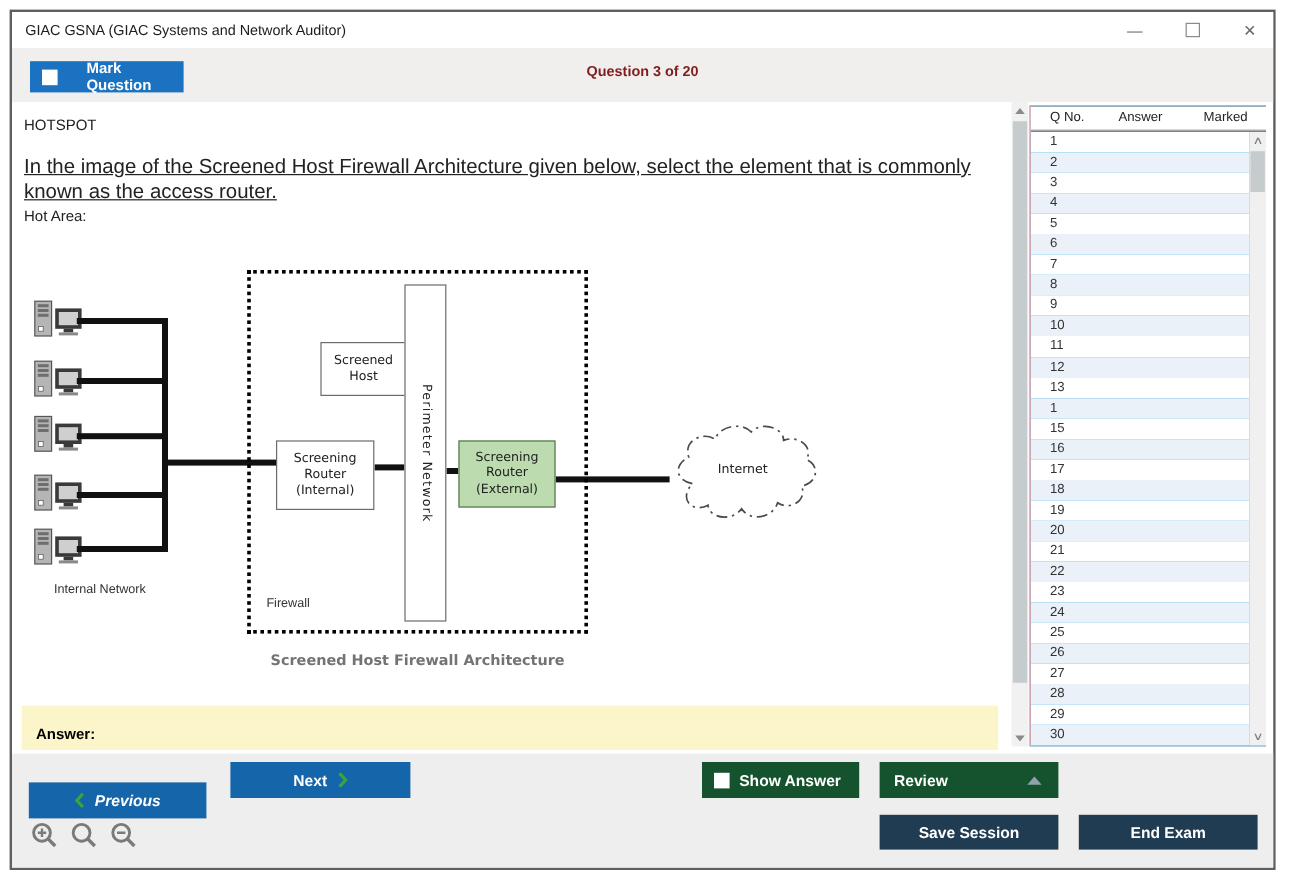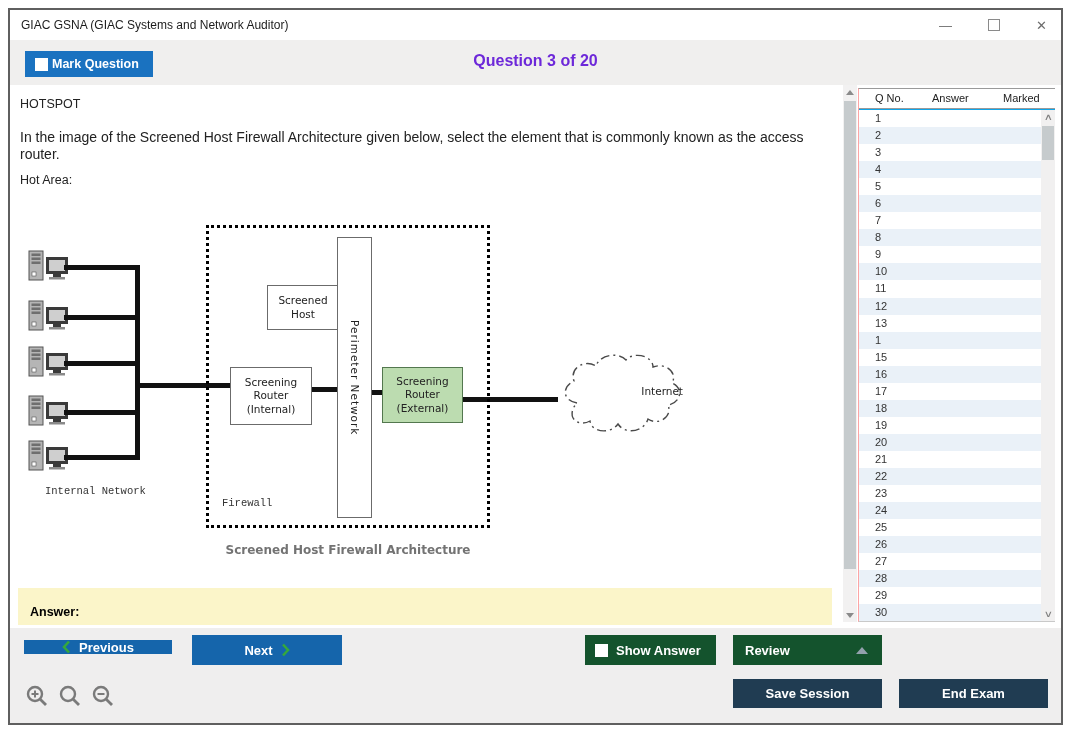--- a/index.html
+++ b/index.html
@@ -11,46 +11,46 @@
   
   .titlebar { position:absolute; left:0; top:0; right:0; height:30px; background:#ffffff; }
   .title-text { position:absolute; left:11px; top:8px; font-size:12px; color:#1c1c1c; }
   .win-controls { position:absolute; right:14px; top:0; height:30px; display:flex; align-items:center; gap:36px; }
   .wc { color:#6b6b6b; font-size:13px; line-height:1; cursor:default; }
   .wc-max { width:12px; height:12px; border:1px solid #8a8a8a; display:inline-block; }
 
   
   .header-band { position:absolute; left:0; top:30px; right:0; height:45px; background:#f0efee; }
   .mark-btn { position:absolute; left:15px; top:11px; width:128px; height:26px; background:#1a72c0; color:#fff;
-              display:flex; align-items:center; gap:4px; padding-left:10px; font-size:12.5px; font-weight:700; cursor:pointer; }
+              display:flex; align-items:center; gap:24px; padding-left:10px; font-size:12.5px; font-weight:700; cursor:pointer; }
   .cb-unchecked { width:13px; height:13px; background:#ffffff; flex:0 0 auto; }
-  .q-counter { position:absolute; left:0; right:0; top:12px; text-align:center; font-size:16px; font-weight:700; color:#6d28d9; }
+  .q-counter { position:absolute; left:0; right:0; top:12px; text-align:center; font-size:12px; font-weight:700; color:#7f1d1d; }
 
   
   .content { position:absolute; left:0; top:75px; width:822px; height:540px; background:#ffffff; overflow:hidden; }
   .t-hotspot { position:absolute; left:10px; top:12px; font-size:12.5px; color:#222; }
-  .t-prompt  { position:absolute; left:10px; top:44px; width:792px; font-size:14px; color:#222; line-height:1.22; }
+  .t-prompt  { position:absolute; left:10px; top:44px; width:792px; font-size:17px; color:#222; line-height:1.22;text-decoration:underline; }
   .t-hotarea { position:absolute; left:10px; top:88px; font-size:12.5px; color:#222; }
 
   
   .dline { position:absolute; background:#111; }
   .comp-icon { position:absolute; width:46px; height:34px; }
   .fw-box { position:absolute; left:196px; top:140px; width:284px; height:303px; border:3px dotted #000; }
   .dnode { position:absolute; border:1px solid #6b6b6b; background:#fff; display:flex; align-items:center; justify-content:center;
            text-align:center; font-family:"DejaVu Sans", sans-serif; font-size:10.5px; color:#222; line-height:1.3; }
   .pre { white-space:pre-line; }
   .node-sh  { left:220px; top:200px; width:72px;  height:45px;margin-left:37px; }
   .node-pn  { left:327px; top:152px; width:35px;  height:281px; }
   .node-pn span { writing-mode:vertical-rl; text-orientation:mixed; letter-spacing:1px; }
   .node-sri { left:220px; top:282px; width:82px; height:58px; }
   .node-sre { left:372px; top:282px; width:81px; height:56px; border:1.5px solid #53774e; }
   .cloud-wrap { position:absolute; left:545px; top:262px; width:128px; height:92px; }
-  .cloud-label { position:absolute; left:0; right:0; top:38px; text-align:right;
+  .cloud-label { position:absolute; left:0; right:0; top:38px; text-align:center;
                  font-family:"DejaVu Sans", sans-serif; font-size:10.5px; color:#222; }
-  .dcap { position:absolute; font-family:Liberation Mono, monospace; color:#333; font-size:10.5px;text-align:center; }
+  .dcap { position:absolute; font-family:Liberation Sans, sans-serif; color:#333; font-size:10.5px;text-align:center; }
   .lbl-internal { left:35px; top:400px; }
   .lbl-firewall { left:212px; top:412px; }
   .diagram-caption { position:absolute; left:196px; top:458px; width:284px; text-align:center;
                      font-family:"DejaVu Sans", sans-serif; font-weight:700; font-size:12px; color:#737373; }
 
   .answer-bar { position:absolute; left:8px; top:503px; width:814px; height:37px; background:#fbf5c9; }
   .answer-label { position:absolute; left:12px; top:17px; font-size:12.5px; font-weight:700; color:#000; }
 
   
   .main-scroll { position:absolute; left:833px; top:75px; width:14px; height:537px; background:#f2f1f1; }
@@ -73,21 +73,21 @@
   .chev { color:#7f7f7f; font-size:9px; line-height:1; transform:scaleX(1.4); }
   .list-thumb { position:absolute; left:1px; top:16px; width:12px; height:34px; background:#c6cbcd; cursor:pointer; }
 
   
   .footer { position:absolute; left:0; right:0; top:618px; height:95px; background:#efeeee; }
   .btn { position:absolute; display:flex; align-items:center; justify-content:center; gap:8px;
          color:#fff; font-size:13px; font-weight:700; cursor:pointer; }
   .btn-blue { background:#1565ab; }
   .btn-orange { background:#14532d; }
   .btn-navy { background:#203c52; }
-  .btn-prev { left:14px;  top:12px; width:148px; height:14px; }
+  .btn-prev { left:14px;  top:24px; width:148px; height:30px;font-style:italic; }
   .btn-next { left:182px; top:7px; width:150px; height:30px; }
   .btn-show-answer { left:575px; top:7px; width:131px; height:30px; justify-content:flex-start; padding-left:10px; }
   .btn-review { left:723px; top:7px; width:149px; height:30px; justify-content:flex-start; padding-left:12px; }
   .btn-show-list { left:889px; top:7px; width:149px; height:30px; justify-content:flex-start; padding-left:10px; }
   .btn-save { left:723px; top:51px; width:149px; height:29px; }
   .btn-end  { left:889px; top:51px; width:149px; height:29px; }
   .review-tri { position:absolute; right:14px; top:12px; width:0; height:0;
                 border-left:6px solid transparent; border-right:6px solid transparent; border-bottom:7px solid #93a1ad; }
   .zoom-tools { position:absolute; left:15px; top:56px; display:flex; gap:9px; }
   .zoom-tools svg { cursor:pointer; }

